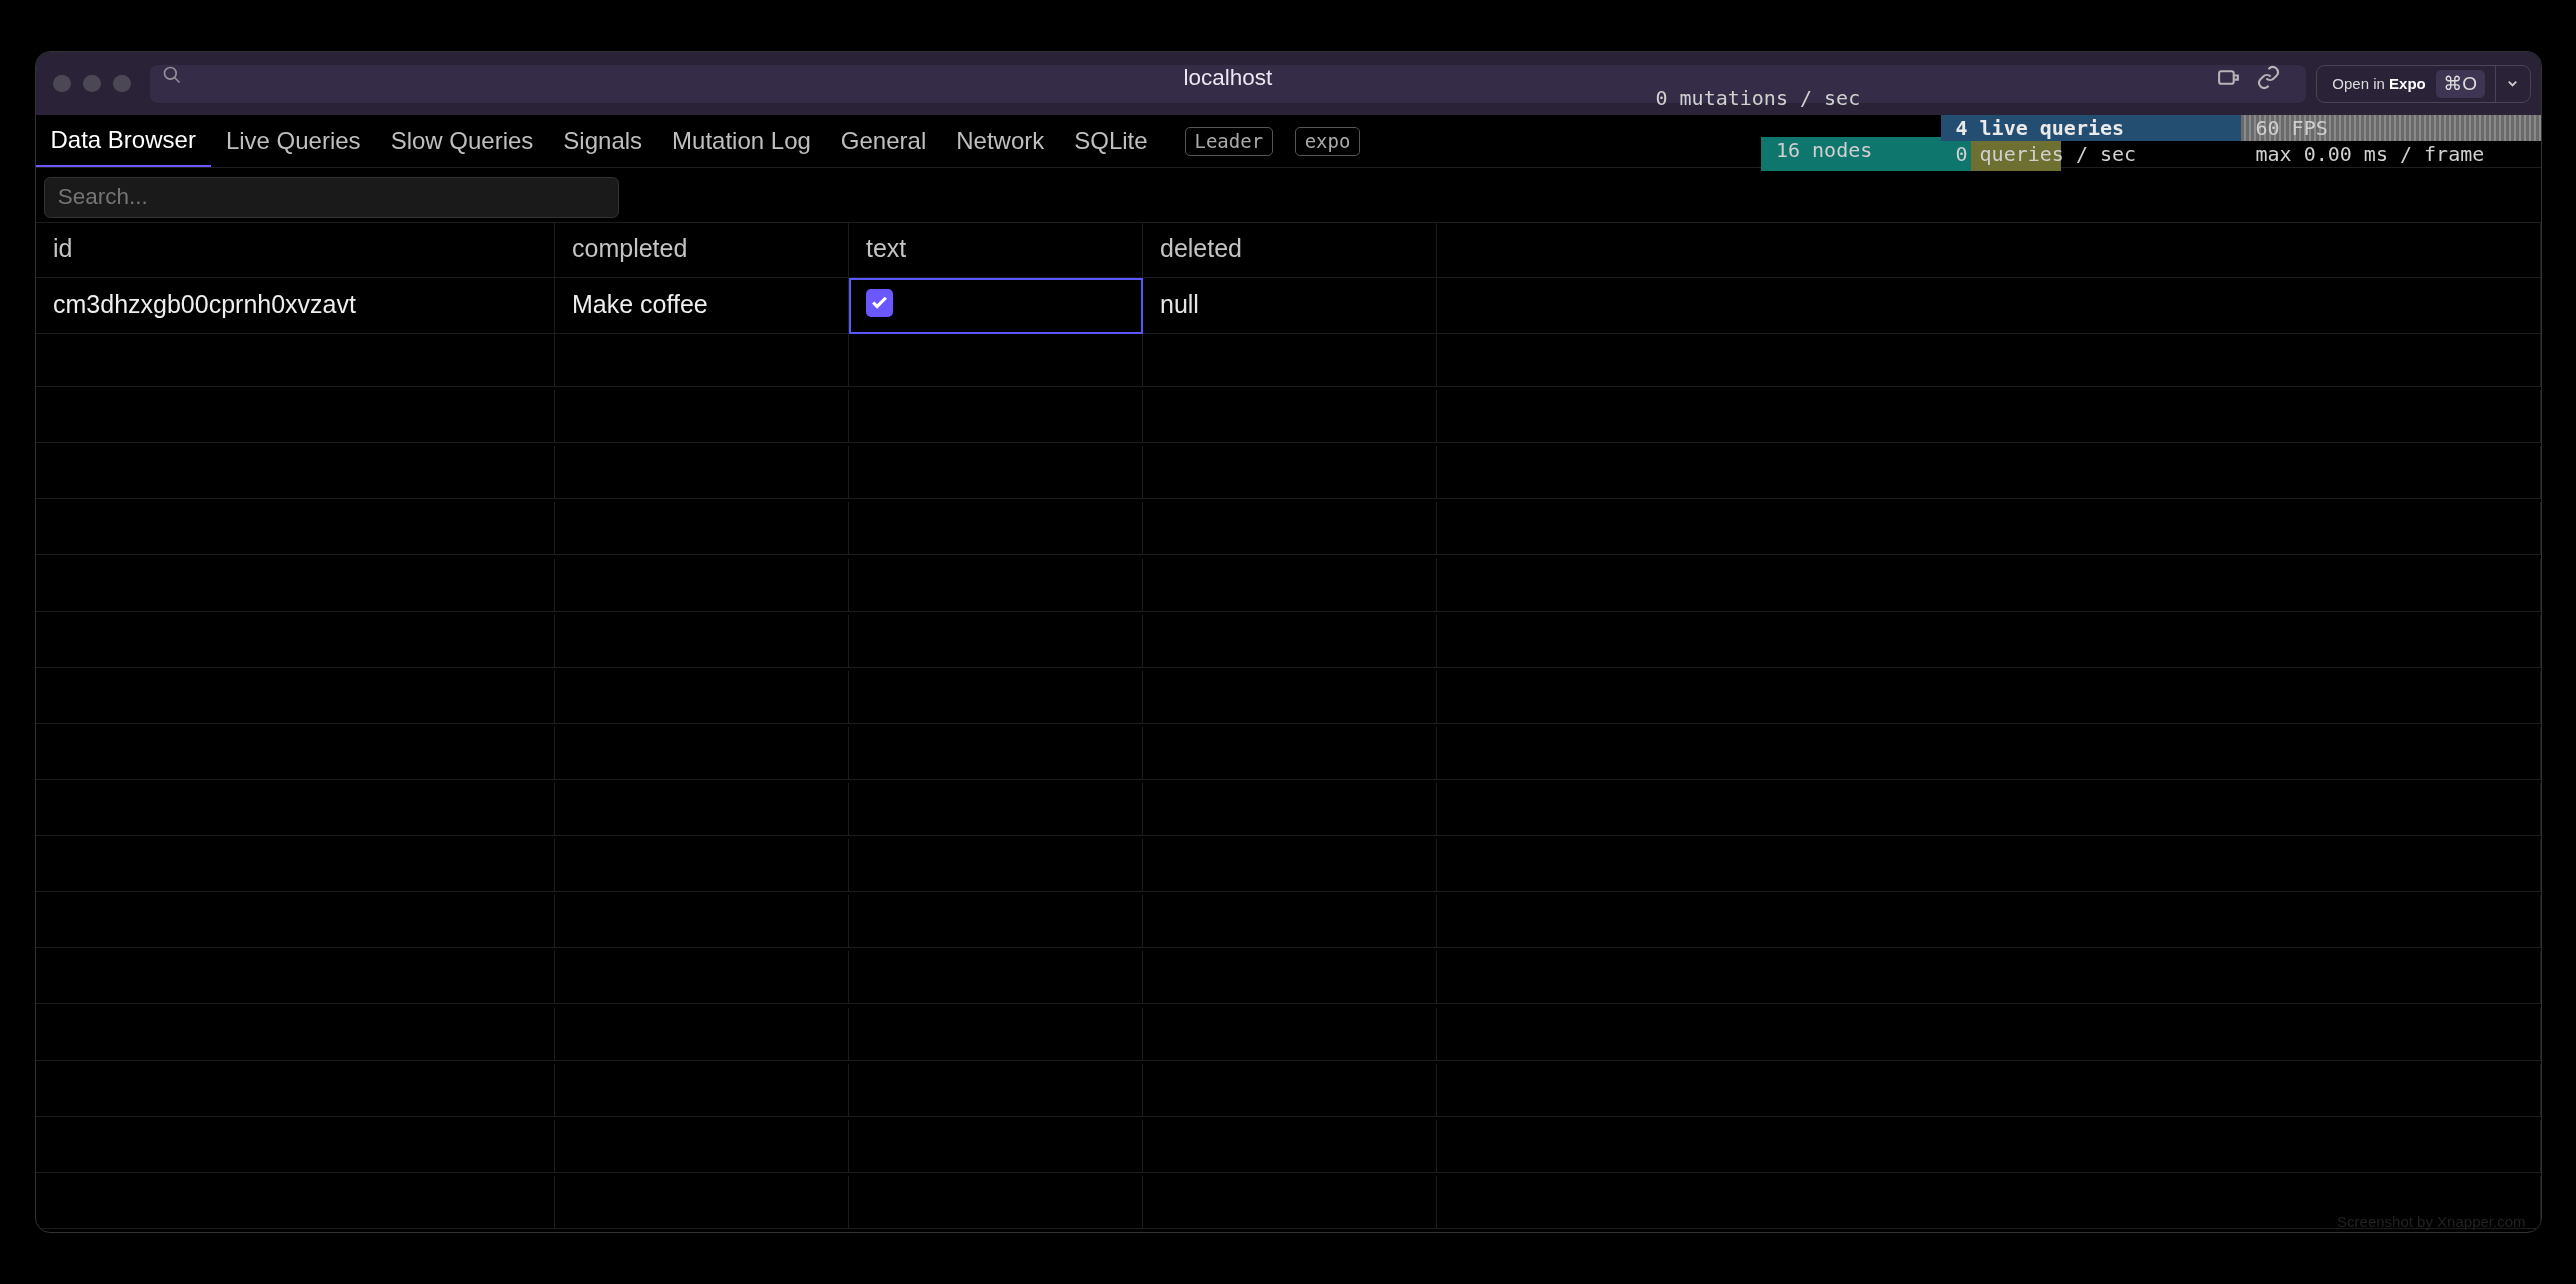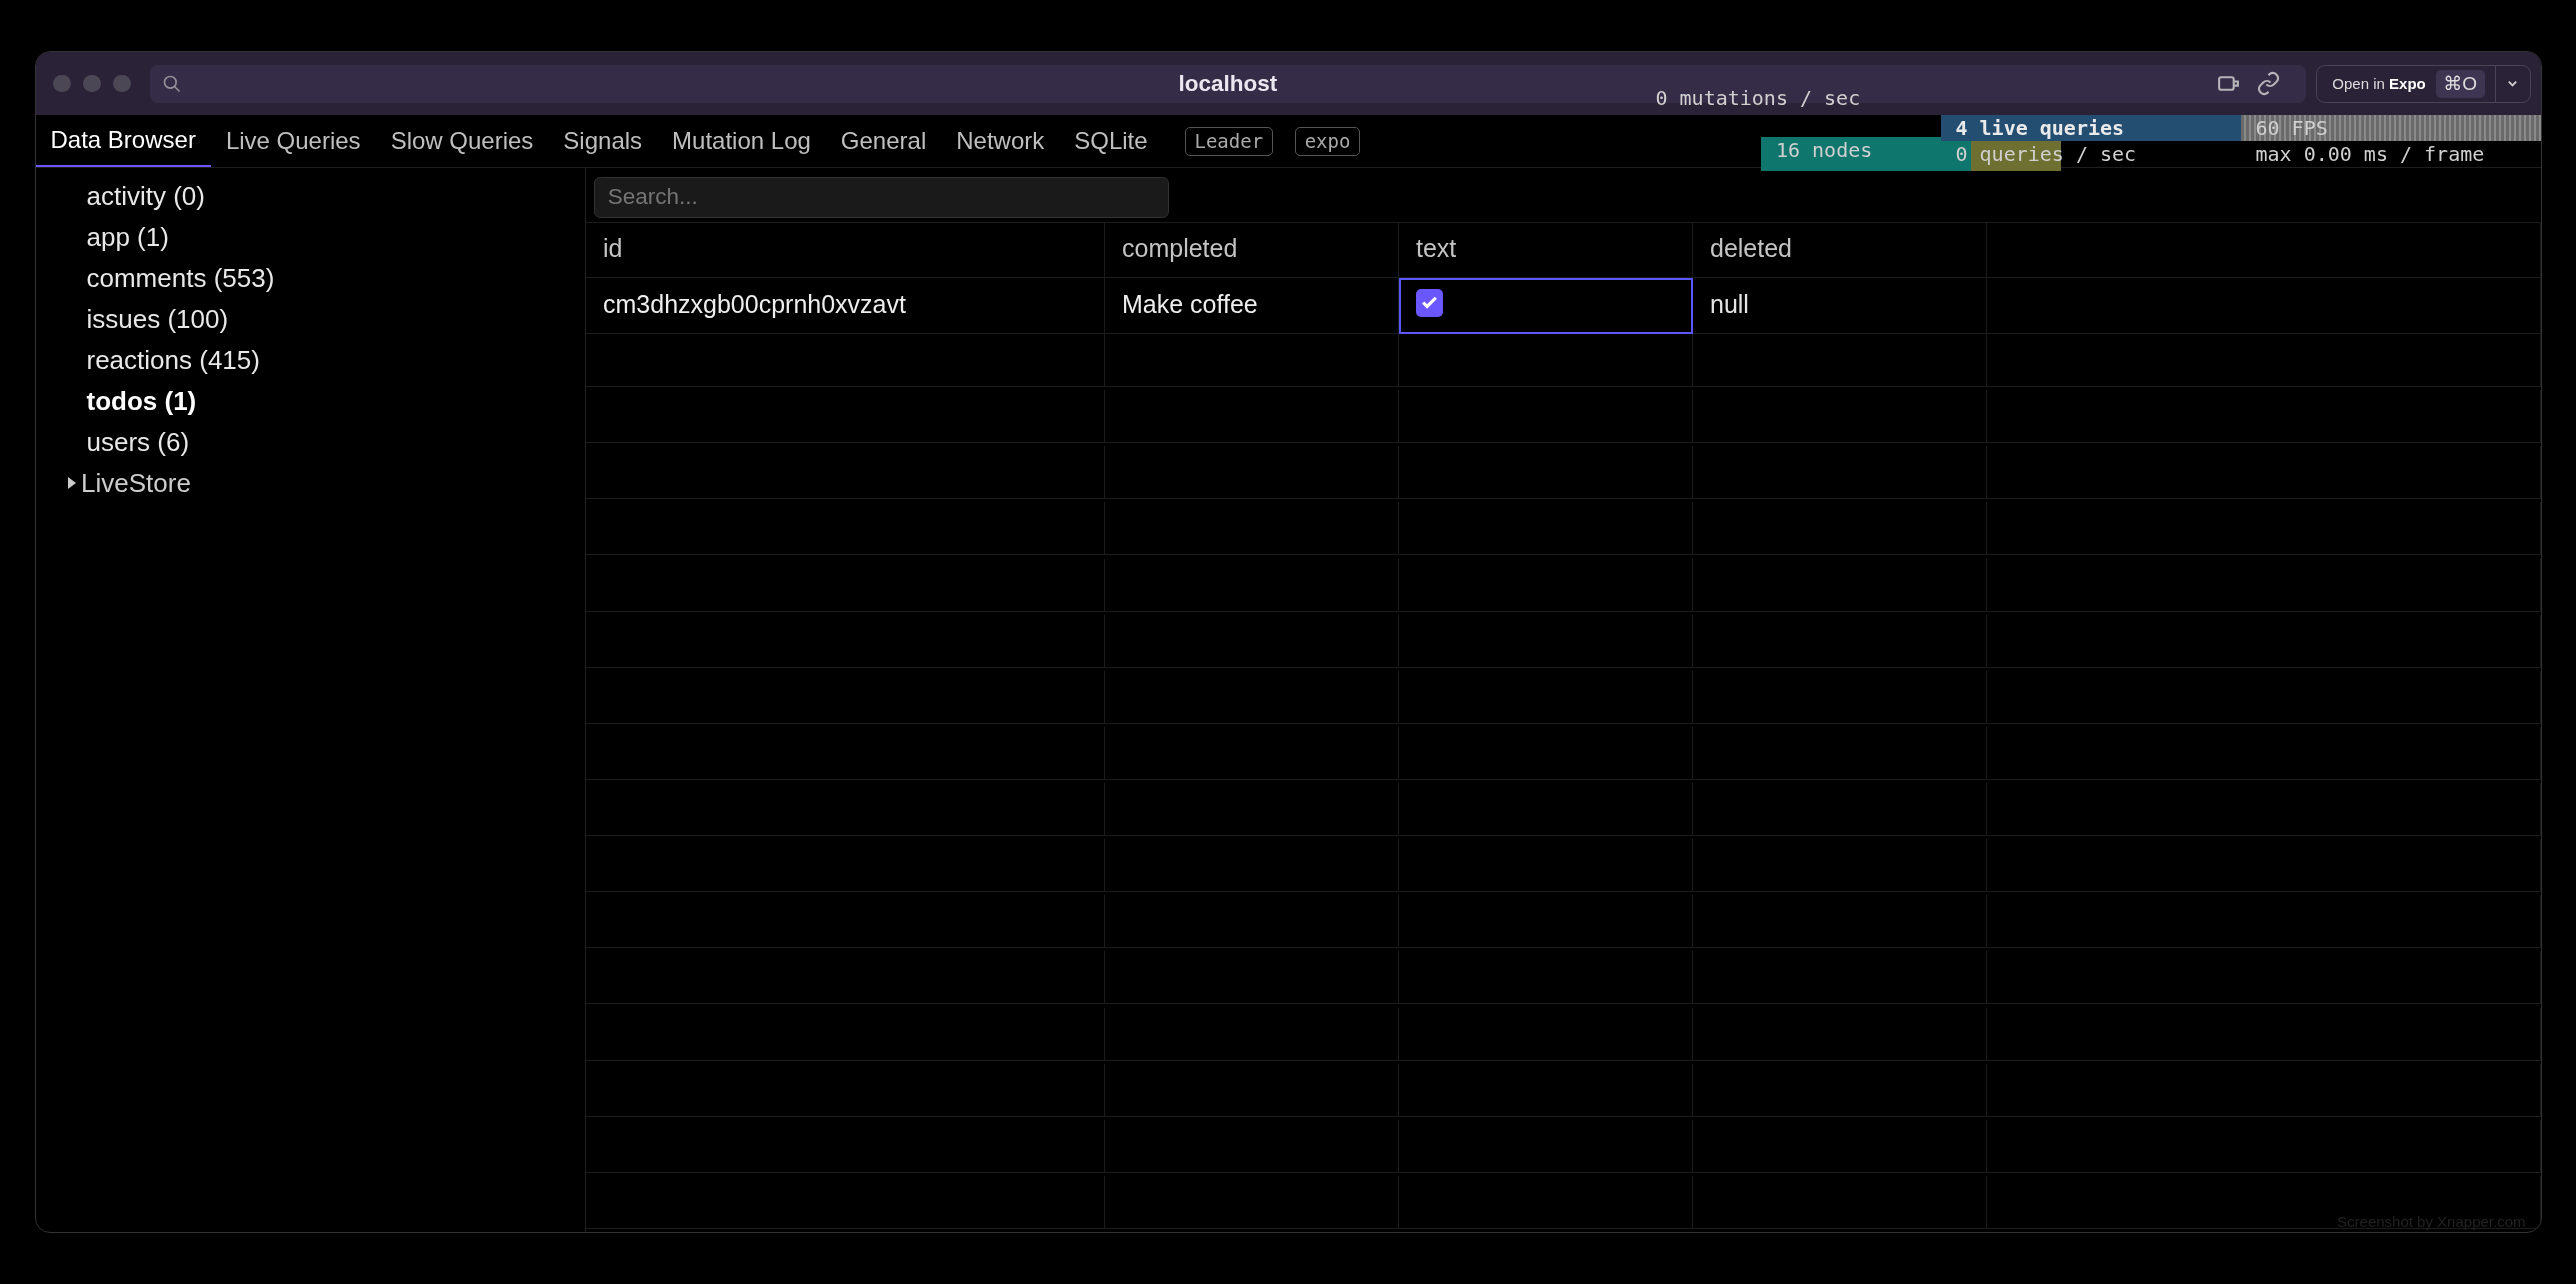--- a/index.html
+++ b/index.html
@@ -44,25 +44,24 @@
     .dot {
       width: 17.5px; height: 17.5px; border-radius: 50%;
       background: #4b4754;
     }
     .search-pill {
       flex: 1;
       height: 38px;
       background: #352c47;
       border-radius: 7.5px;
       display: flex;
-      align-items: center;
+      align-items: flex-start;
       padding: 0 12.5px;
       margin-right: 10px;
       position: relative;
-      font-weight: bold;
     }
     .mag {
       width: 20px; height: 20px; opacity: .7;
     }
     .title-text {
       position: absolute;
       left: 50%; transform: translateX(-50%);
       color: #eae7f1;
       font-size: 22.5px;
     }
@@ -294,35 +293,20 @@
         <div class="stats-cell">0 queries / sec</div>
       </div>
       <div class="stats-col" style="width:300px;">
         <div class="stats-cell hl-block">60 FPS</div>
         <div class="stats-cell">max 0.00 ms / frame</div>
       </div>
     </div>
   </div>
 
   <div class="main">
-    <div class="sidebar">
-      <div id="tree">
-          <div class="tree-item">activity (0)</div>
-          <div class="tree-item">app (1)</div>
-          <div class="tree-item">comments (553)</div>
-          <div class="tree-item">issues (100)</div>
-          <div class="tree-item">reactions (415)</div>
-          <div class="tree-item sel">todos (1)</div>
-          <div class="tree-item">users (6)</div>
-        </div>
-      <div class="tree-parent">
-        <span class="tri"></span>
-        <span>LiveStore</span>
-      </div>
-    </div>
     <div class="content">
       <input class="searchbar" placeholder="Search..." style="">
       <div class="grid" id="grid">
           <div class="colhead">id</div>
           <div class="colhead">completed</div>
           <div class="colhead">text</div>
           <div class="colhead">deleted</div>
           <div class="colhead"></div>
           <div class="cell">cm3dhzxgb00cprnh0xvzavt</div>
           <div class="cell">Make coffee</div>

